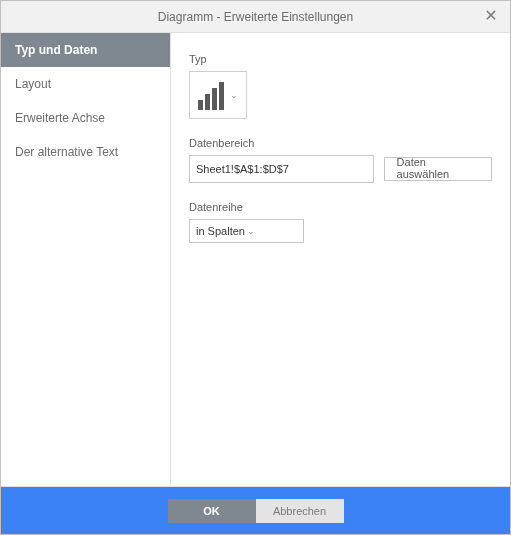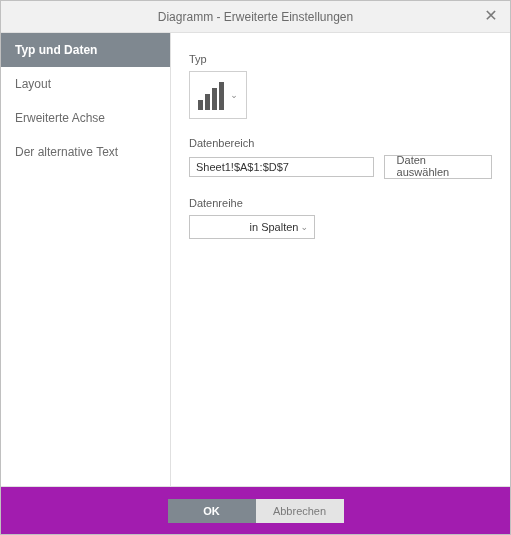--- a/index.html
+++ b/index.html
@@ -107,54 +107,54 @@
       color: #8a8a8a;
       font-size: 9px;
       margin-left: 2px;
     }
     .row {
       display: flex;
       gap: 10px;
       align-items: center;
     }
     input[type="text"] {
-      height: 20px;
+      height: 28px;
       border: 1px solid #c4c4c4;
       padding: 0 6px;
       font-size: 11px;
       color: #333;
       width: 190px;
     }
     .select {
-      width: 126px;
+      width: 115px;
       height: 24px;
       border: 1px solid #c4c4c4;
       padding: 0 6px;
       display: flex;
       align-items: center;
-      justify-content: flex-end;
+      justify-content: flex-start;
       cursor: pointer;
       font-size: 11px;
       color: #333;
       background: #fff;
     }
     .btn {
       height: 24px;
       border: 1px solid #c4c4c4;
       padding: 0 12px;
       background: #fff;
       cursor: pointer;
       font-size: 11px;
       color: #555;
       display: flex;
       align-items: flex-end;
     }
     .footer {
       border-top: 1px solid #e0e0e0;
-      background: #a21caf;
+      background: #3b82f6;
       height: 48px;
       display: flex;
       align-items: center;
       justify-content: center;
       gap: 0;
     }
     .btn-footer {
       width: 88px;
       height: 24px;
       border: none;

